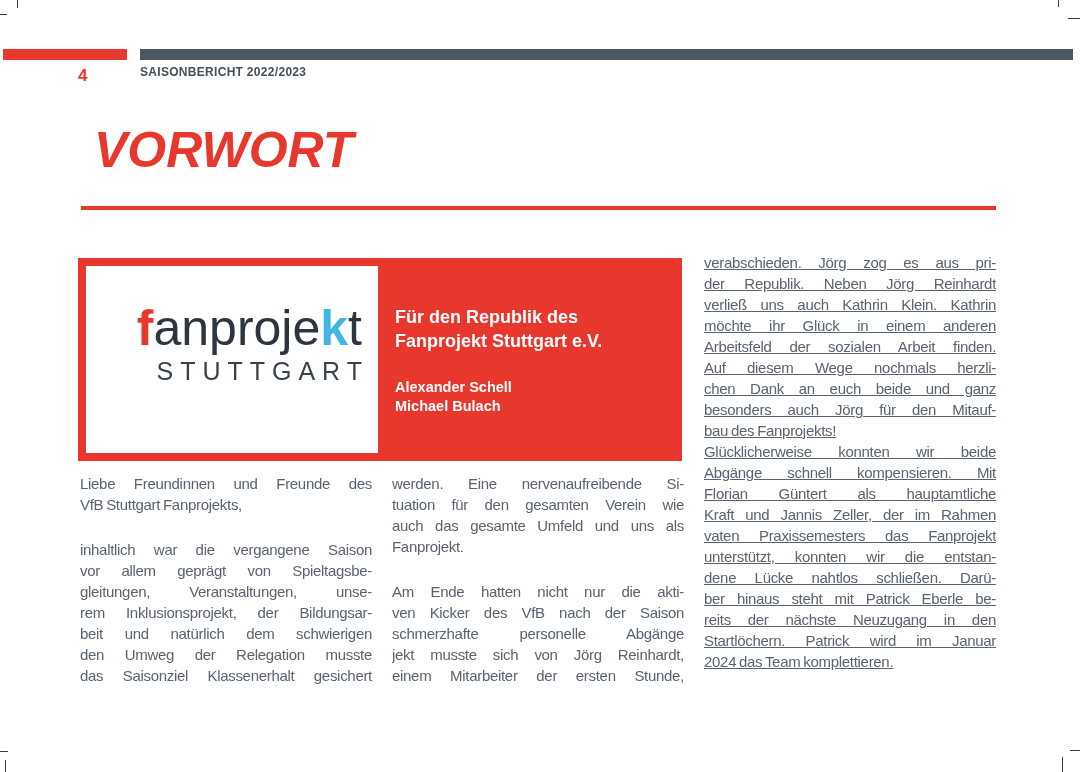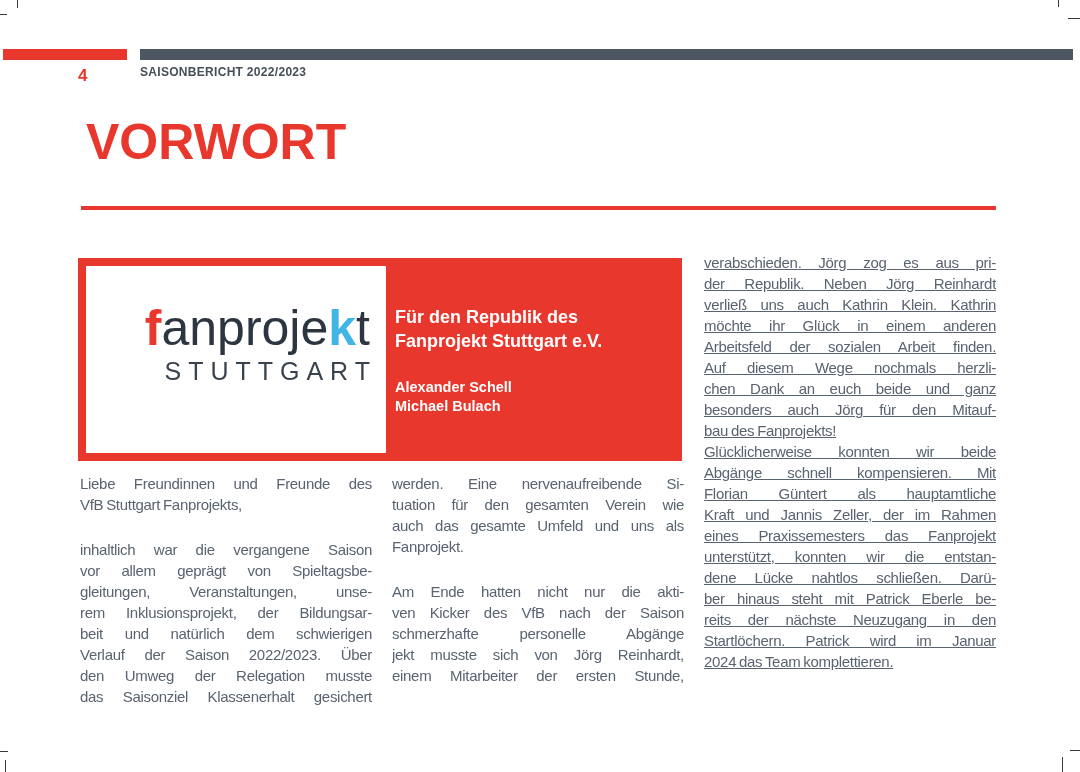--- a/index.html
+++ b/index.html
@@ -28,21 +28,21 @@
   .report-title{position:absolute;left:140px;top:65px;font-size:12px;font-weight:bold;
                 letter-spacing:.3px;color:var(--header_text,#454F58);}
 
   
   .page-title{position:absolute;left:86px;top:116px;font-size:50px;line-height:52px;font-weight:800;
               color:var(--red,#E8372D);letter-spacing:0;}
   .title-rule{position:absolute;left:81px;top:206px;width:915px;height:4px;background:var(--red,#E8372D);}
 
   
   .banner{position:absolute;left:78px;top:258px;width:604px;height:203px;background:var(--red,#E8372D);}
-  .logo-box{position:absolute;left:8px;top:8px;width:292px;height:187px;background:#ffffff;padding-left:8px;}
+  .logo-box{position:absolute;left:8px;top:8px;width:292px;height:187px;background:#ffffff;}
   .logo-inner{position:absolute;left:10px;right:16px;top:36px;text-align:right;}
   .logo-word{font-size:50px;line-height:52px;letter-spacing:0;white-space:nowrap;}
   .logo-word .lg-f{color:var(--red,#E8372D);font-weight:bold;}
   .logo-word .lg-mid{color:var(--logo_dark,#2C3540);font-weight:400;}
   .logo-word .lg-k{color:var(--logo_blue,#41B6E6);font-weight:bold;}
   .logo-word .lg-t{color:var(--logo_dark,#2C3540);font-weight:400;}
   .logo-sub{margin-top:4px;margin-right:-7px;font-size:25px;line-height:26px;letter-spacing:7px;
             color:var(--logo_sub,#3A434D);font-weight:400;}
   .banner-text{position:absolute;left:317px;top:48px;width:270px;color:#ffffff;}
   .banner-heading div{font-size:18px;line-height:23.5px;font-weight:bold;}
@@ -71,21 +71,21 @@
   <div class="crop bl-h"></div>
   <div class="crop bl-v"></div>
   <div class="crop br-h"></div>
   <div class="crop br-v"></div>
 
   <div class="bar-red"></div>
   <div class="bar-gray"></div>
   <div class="page-number">4</div>
   <div class="report-title">SAISONBERICHT 2022/2023</div>
 
-  <h1 class="page-title" style="margin:0;">VORWORT</h1>
+  <h1 class="page-title" style="margin:8px;font-style:italic;">VORWORT</h1>
   <div class="title-rule"></div>
 
   <div class="banner">
     <div class="logo-box">
       <div class="logo-inner">
         <div class="logo-word"><span class="lg-f">f</span><span class="lg-mid">anproje</span><span class="lg-k">k</span><span class="lg-t">t</span></div>
         <div class="logo-sub">STUTTGART</div>
       </div>
     </div>
     <div class="banner-text">
@@ -104,21 +104,20 @@
       <div class="para">
         <div class="line">Liebe Freundinnen und Freunde des</div>
         <div class="line end">VfB Stuttgart Fanprojekts,</div>
       </div>
       <div class="para gap">
         <div class="line">inhaltlich war die vergangene Saison</div>
         <div class="line">vor allem geprägt von Spieltagsbe-</div>
         <div class="line">gleitungen, Veranstaltungen, unse-</div>
         <div class="line">rem Inklusionsprojekt, der Bildungsar-</div>
         <div class="line">beit und natürlich dem schwierigen</div>
-        <div class="line">Verlauf der Saison 2022/2023. Über</div>
         <div class="line">den Umweg der Relegation musste</div>
         <div class="line">das Saisonziel Klassenerhalt gesichert</div>
       </div>
     </div>
   <div class="col col-1">
       <div class="para">
         <div class="line">werden. Eine nervenaufreibende Si-</div>
         <div class="line">tuation für den gesamten Verein wie</div>
         <div class="line">auch das gesamte Umfeld und uns als</div>
         <div class="line end">Fanprojekt.</div>
@@ -141,21 +140,21 @@
         <div class="line">Auf diesem Wege nochmals herzli-</div>
         <div class="line">chen Dank an euch beide und ganz</div>
         <div class="line">besonders auch Jörg für den Mitauf-</div>
         <div class="line end">bau des Fanprojekts!</div>
       </div>
       <div class="para">
         <div class="line">Glücklicherweise konnten wir beide</div>
         <div class="line">Abgänge schnell kompensieren. Mit</div>
         <div class="line">Florian Güntert als hauptamtliche</div>
         <div class="line">Kraft und Jannis Zeller, der im Rahmen</div>
-        <div class="line">eines Praxissemesters das Fanprojekt</div>
+        <div class="line">vaten Praxissemesters das Fanprojekt</div>
         <div class="line">unterstützt, konnten wir die entstan-</div>
         <div class="line">dene Lücke nahtlos schließen. Darü-</div>
         <div class="line">ber hinaus steht mit Patrick Eberle be-</div>
         <div class="line">reits der nächste Neuzugang in den</div>
         <div class="line">Startlöchern. Patrick wird im Januar</div>
         <div class="line end">2024 das Team komplettieren.</div>
       </div>
     </div>
 
 </div>

